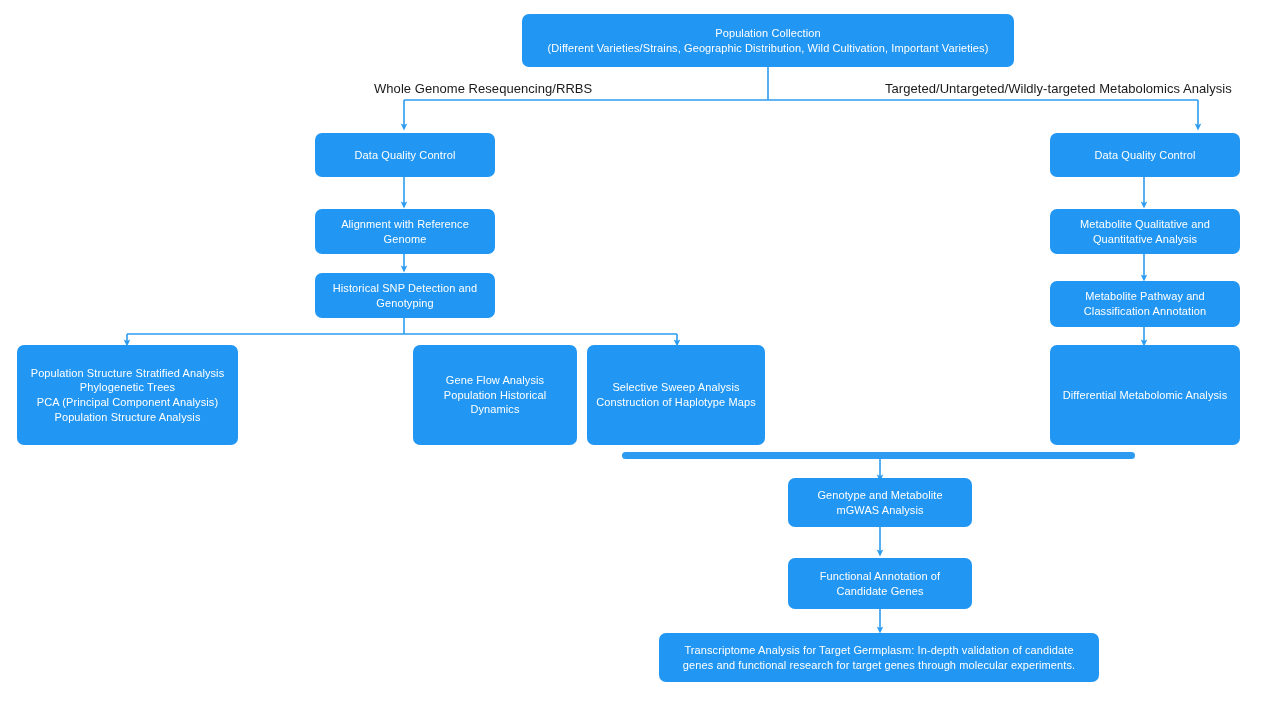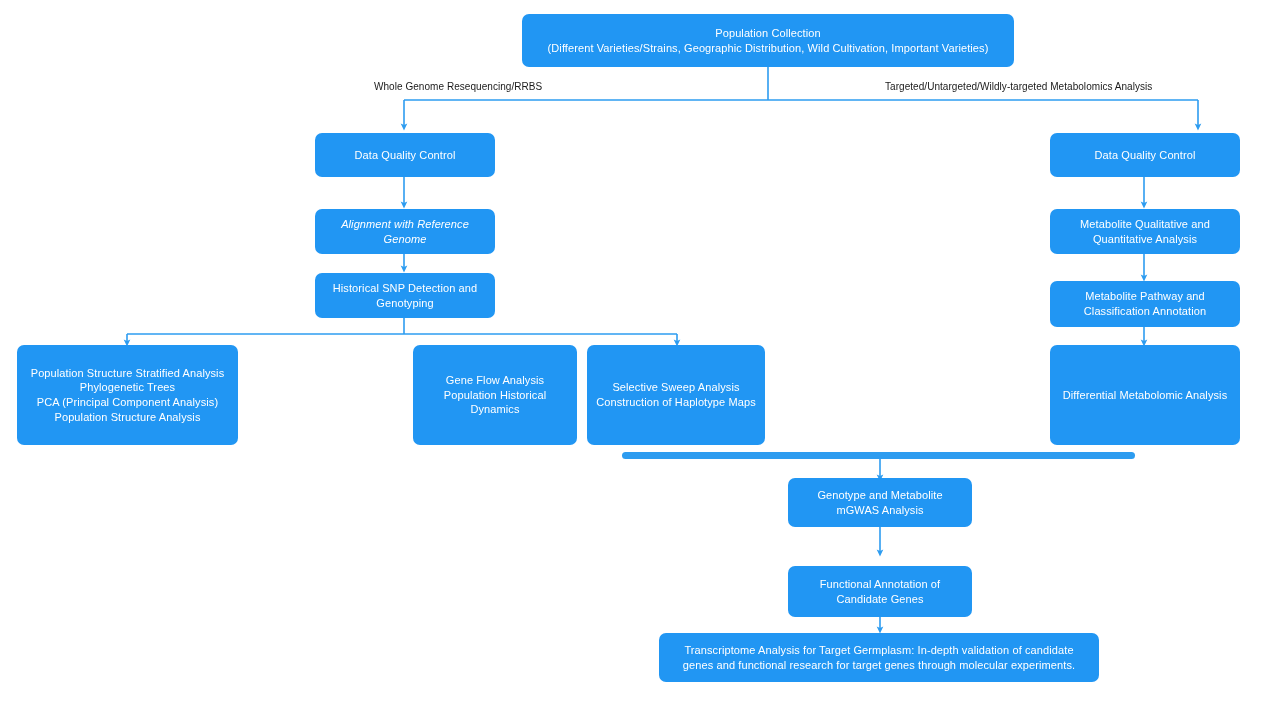--- a/index.html
+++ b/index.html
@@ -37,21 +37,21 @@
     justify-content: center;
     text-align: center;
     line-height: 1.32;
     padding: 4px 9px;
     white-space: pre-line;
     letter-spacing: 0.1px;
   }
   .node.small   { font-size: 11px; }
   .edge-label {
     position: absolute;
-    font-size: 10px;
+    font-size: 13px;
     color: #1a1a1a;
     white-space: nowrap;
     letter-spacing: 0.05px;
   }
 </style>
 </head>
 <body>
 
 <div id="canvas">
 
@@ -95,21 +95,21 @@
   </div>
 
   <div class="edge-label" style="left:374px; top:81px;">Whole Genome Resequencing/RRBS</div>
 
   <div class="edge-label" style="left:861px; top:81px;margin-left:24px;">Targeted/Untargeted/Wildly-targeted Metabolomics Analysis</div>
 
   <div class="node small" style="left:315px; top:133px; width:180px; height:44px;">
     <span>Data Quality Control</span>
   </div>
 
-  <div class="node small" style="left:315px; top:209px; width:180px; height:45px;font-style:italic;">
+  <div class="node small" style="left:315px; top:209px; width:180px; height:45px;">
     <span>Alignment with Reference Genome</span>
   </div>
 
   <div class="node small" style="left:315px; top:273px; width:180px; height:45px;">
     <span>Historical SNP Detection and Genotyping</span>
   </div>
 
   <div class="node small" style="left:17px; top:345px; width:221px; height:100px;">
     <span>Population Structure Stratified Analysis
 Phylogenetic Trees
@@ -141,21 +141,21 @@
   </div>
 
   <div class="node small" style="left:1050px; top:345px; width:190px; height:100px;">
     <span>Differential Metabolomic Analysis</span>
   </div>
 
   <div class="node small" style="left:788px; top:478px; width:184px; height:49px;">
     <span>Genotype and Metabolite mGWAS Analysis</span>
   </div>
 
-  <div class="node small" style="left:788px; top:558px; width:184px; height:51px;margin-top:8px;">
+  <div class="node small" style="left:788px; top:558px; width:184px; height:51px;">
     <span>Functional Annotation of Candidate Genes</span>
   </div>
 
   <div class="node small" style="left:659px; top:633px; width:440px; height:49px; padding:13px 14px;">
     <span>Transcriptome Analysis for Target Germplasm: In-depth validation of candidate genes and functional research for target genes through molecular experiments.</span>
   </div>
 
 </div>
 
 </body></html>

